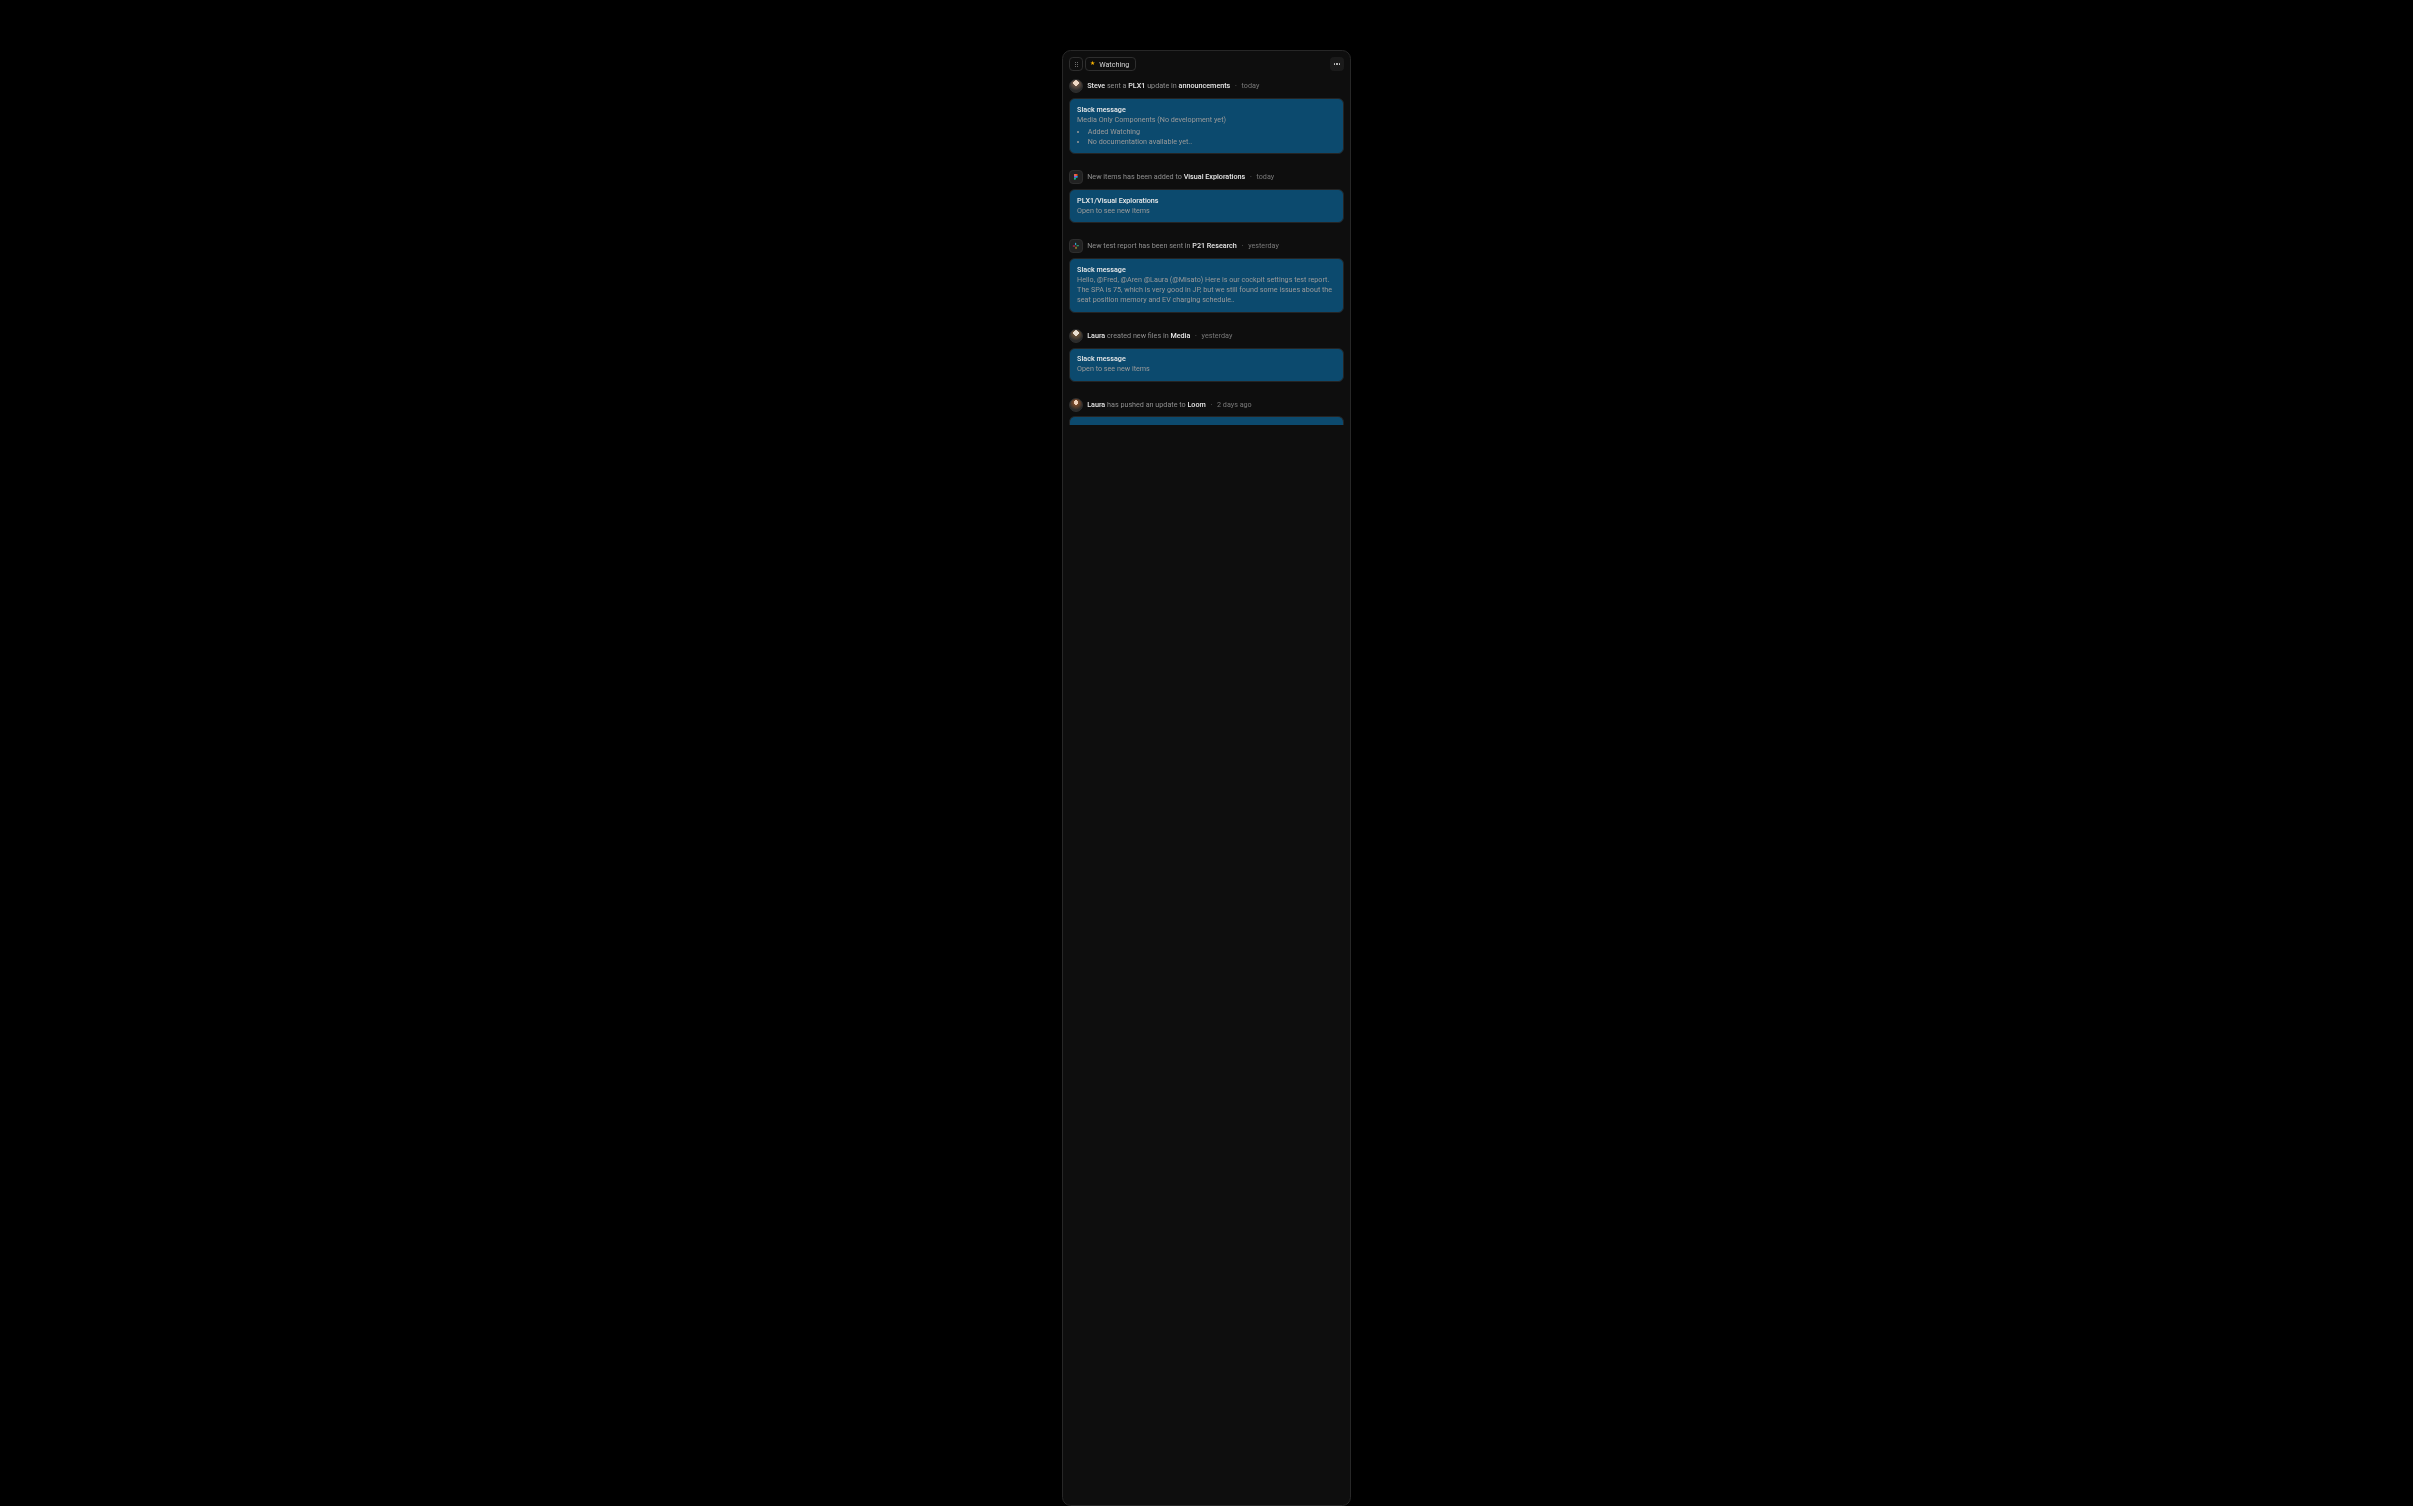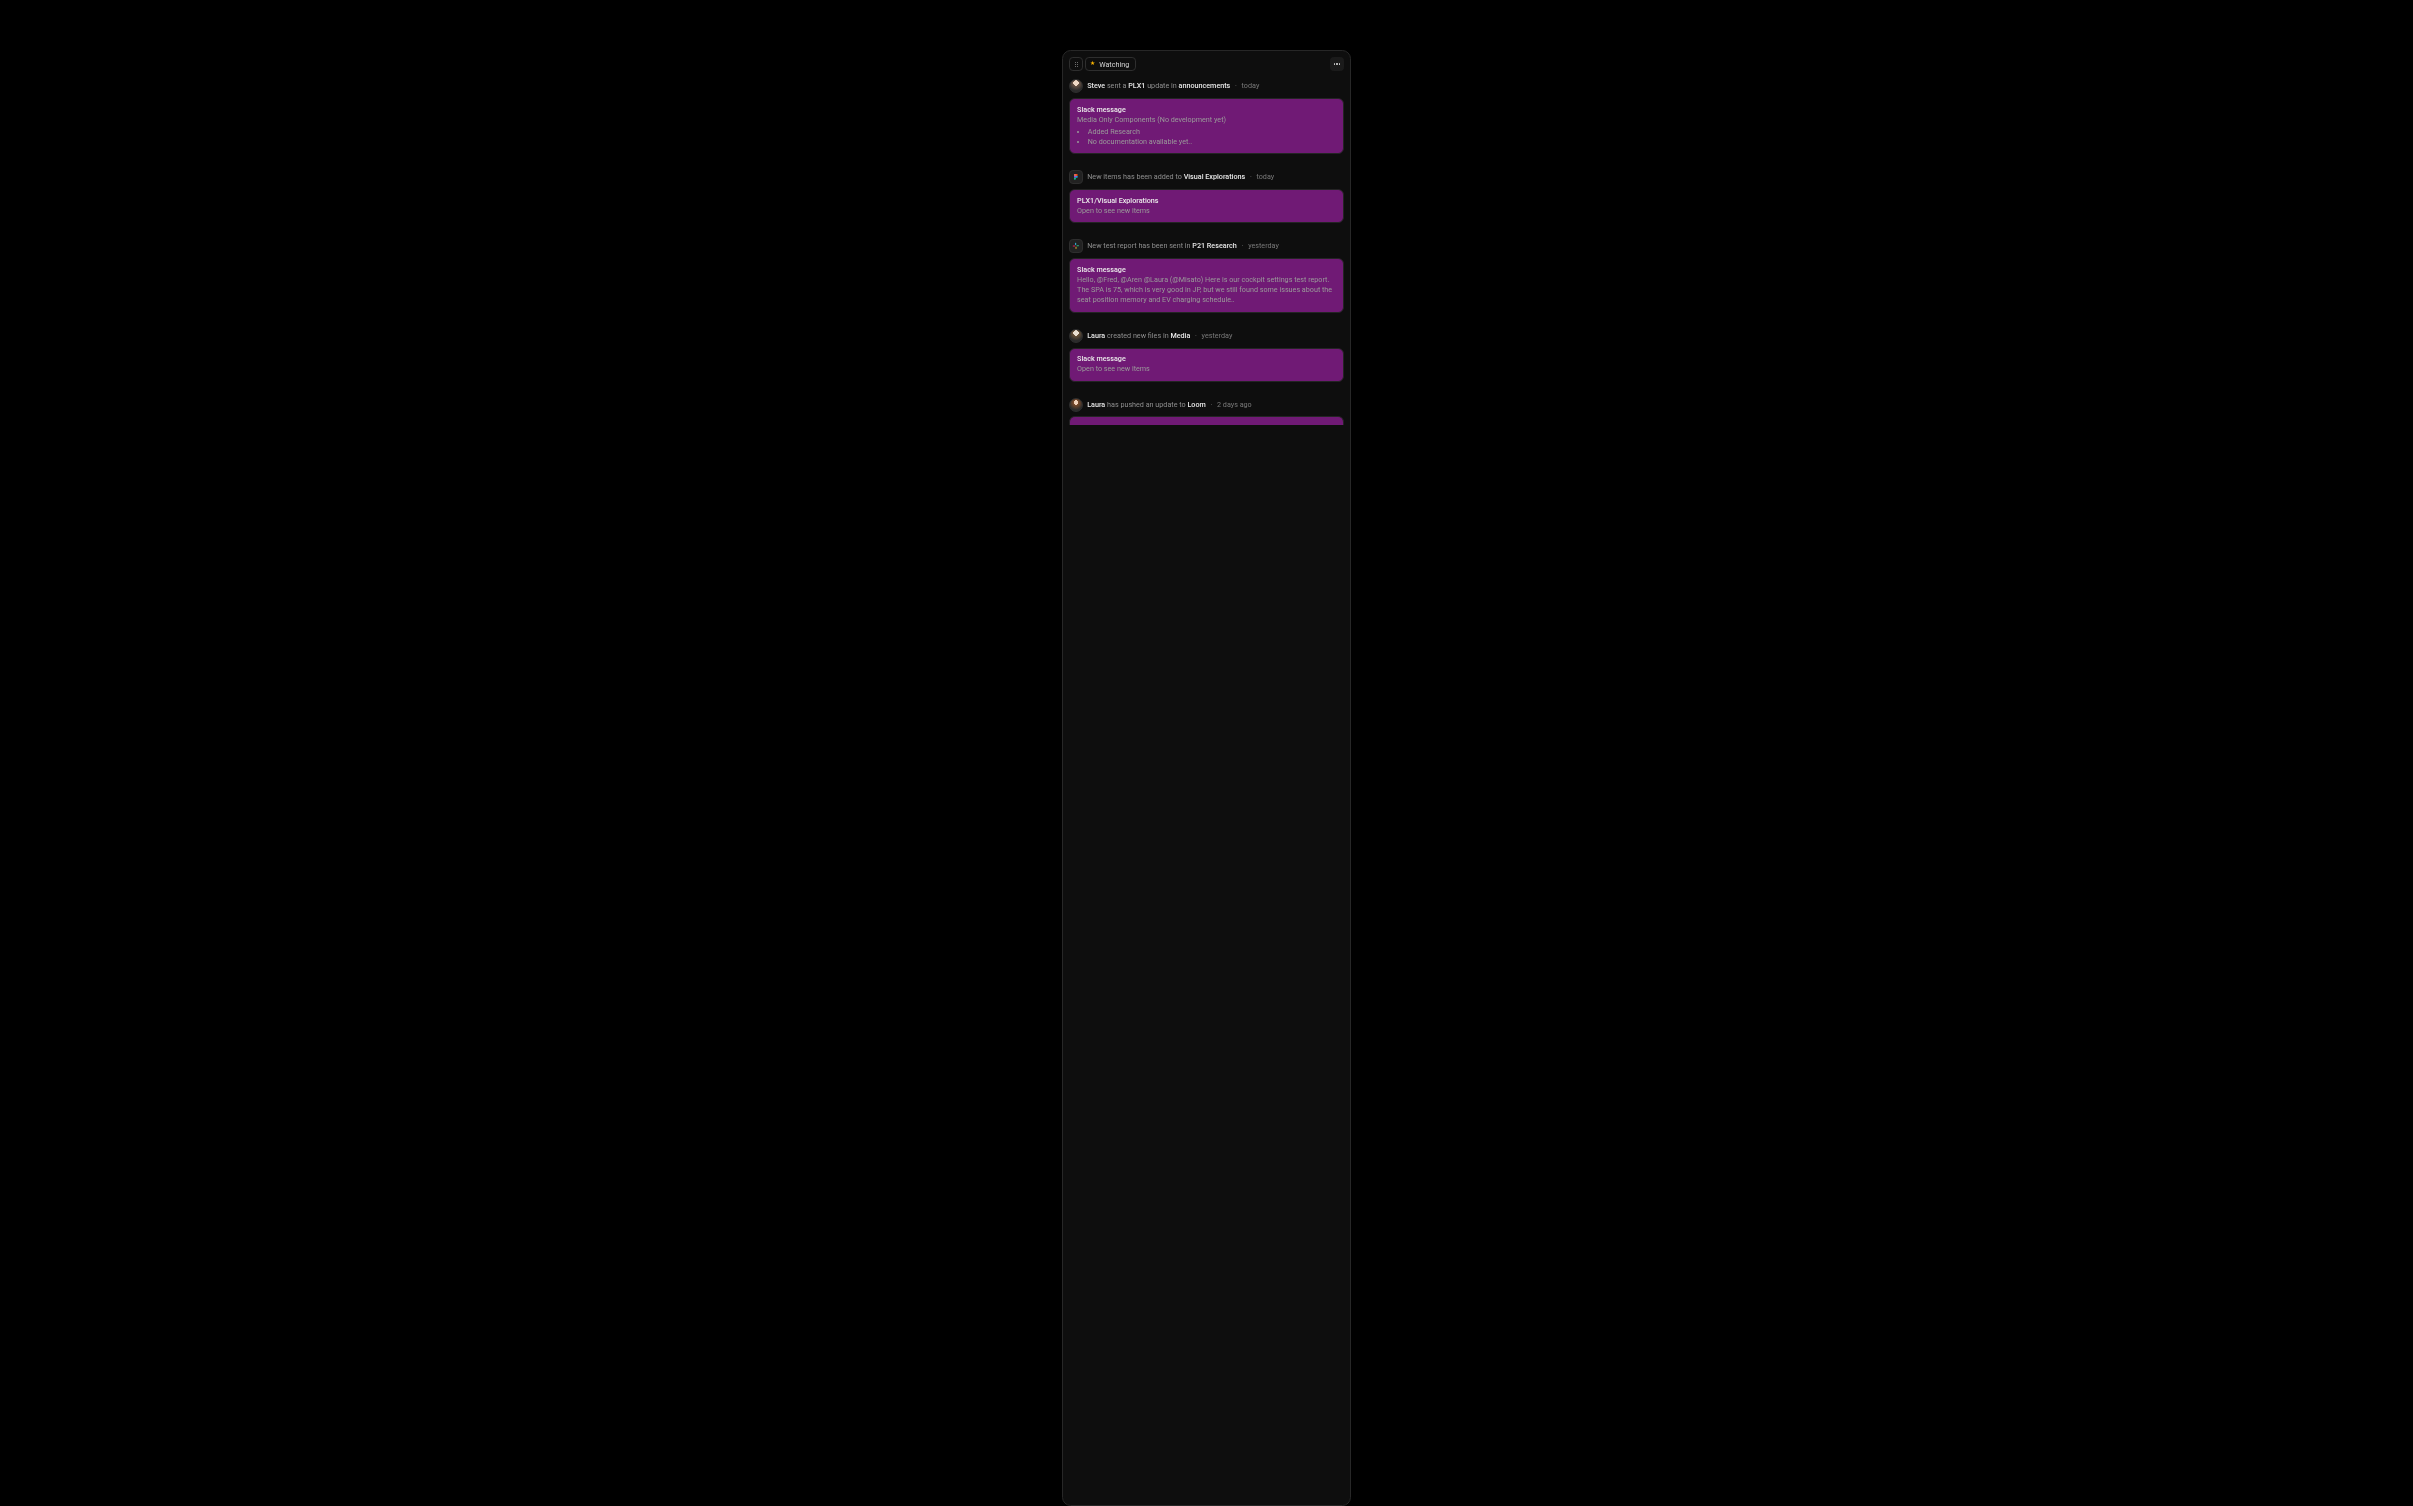--- a/index.html
+++ b/index.html
@@ -128,21 +128,21 @@
   margin: 0 2.9px;
 }
 .time {
   color: #7a7a7a;
 }
 .card {
   margin-top: 4.8px;
   border: 0.5px solid #242424;
   border-radius: 5.8px;
   padding: 5.8px 6.8px;
-  background: #701a75;
+  background: #0c4a6e;
 }
 .card-title {
   font-size: 7.2px;
   color: #eaeaea;
   font-weight: 500;
   margin-bottom: 1px;
 }
 .card-body {
   font-size: 7.2px;
   color: #9a9a9a;
@@ -204,21 +204,21 @@
           <span class="hl">announcements</span>
           <span class="dot-sep">·</span>
           <span class="time">today</span>
         </div>
       </div>
       <div class="card">
         <div class="card-title">Slack message</div>
         <div class="card-body">
           <div>Media Only Components (No development yet)</div>
           <ul>
-            <li>Added Research</li>
+            <li>Added Watching</li>
             <li>No documentation available yet..</li>
           </ul>
         </div>
       </div>
     </div>
 
     <div class="entry">
       <div class="entry-head">
         <div class="avatar avatar-app">
           <svg viewBox="0 0 24 24">

